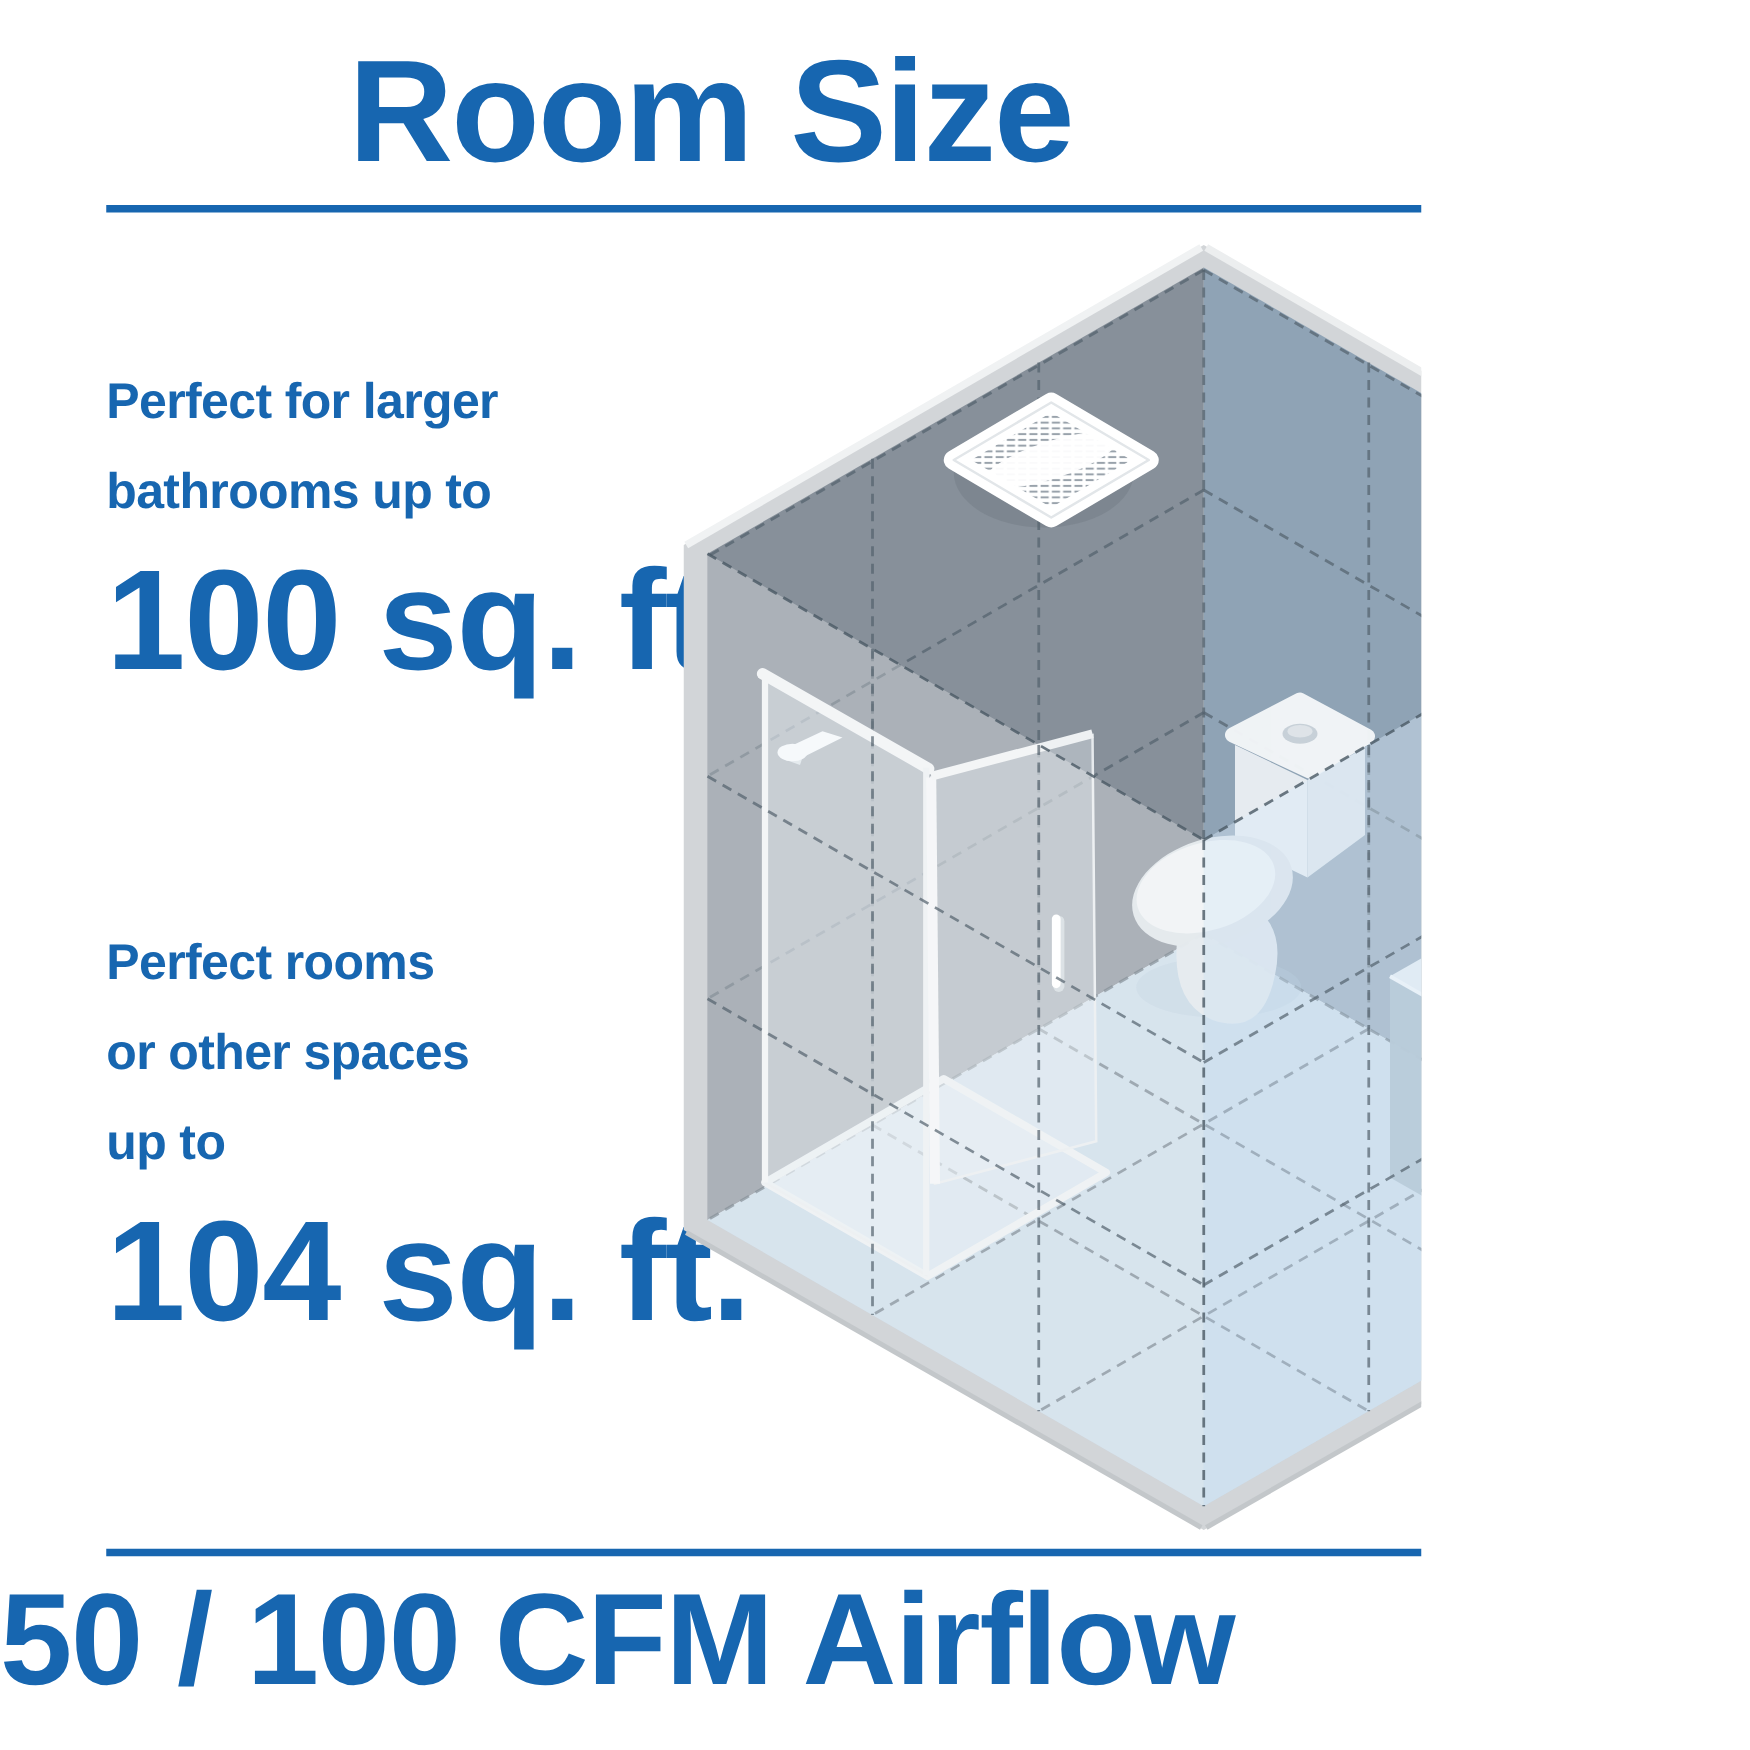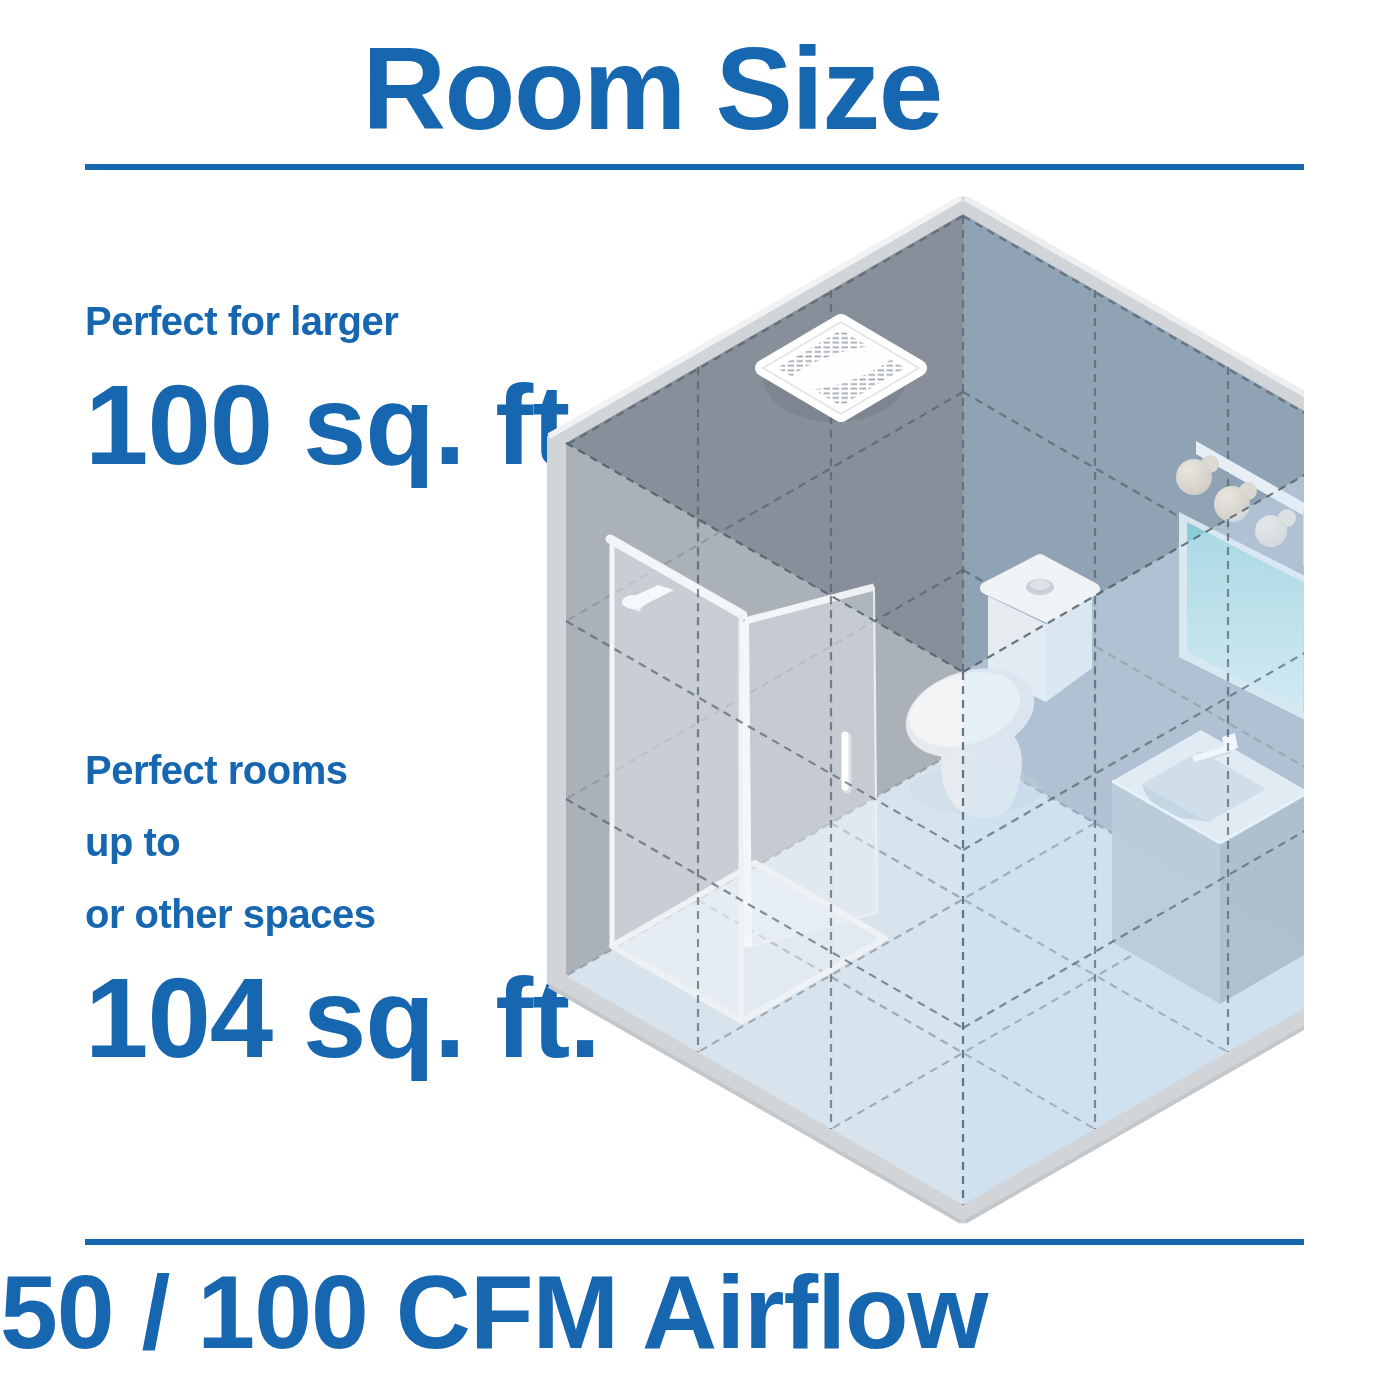--- a/index.html
+++ b/index.html
@@ -1,16 +1,16 @@
 <!DOCTYPE html>
 <html><head>
 <meta charset="utf-8">
 <style>
   html,body{margin:0;padding:0;background:#ffffff;}
-  .page{position:relative;width:1304px;height:1400px;background:#ffffff;overflow:hidden;
+  .page{position:relative;width:1137px;height:1400px;background:#ffffff;overflow:hidden;
         font-family:"Liberation Sans", sans-serif;}
   .blue{color:#1766b0;}
   .title{position:absolute;top:20px;left:0;width:100%;text-align:center;
          font-size:116px;font-weight:700;letter-spacing:-1.5px;line-height:1.2;}
   .rule{position:absolute;left:85px;width:1230px;height:6px;background:#1766b0;}
   .rule1{top:164px;}
   .rule2{top:1239px;}
   .callout{position:absolute;left:85px;font-weight:700;}
   .callout .line{display:block;font-size:40px;line-height:72px;letter-spacing:-0.5px;}
   .callout .value{display:block;font-size:114px;line-height:131px;letter-spacing:-1px;margin-top:2px;}
@@ -25,27 +25,28 @@
 </head>
 <body>
 
 <div class="page">
 
   <div class="title blue">Room Size</div>
   <div class="rule rule1"></div>
 
   <div class="callout co-top blue">
     <span class="line">Perfect for larger</span>
+    <span class="line">bathrooms up to</span>
     <span class="value">100 sq. ft.</span>
   </div>
 
   <div class="callout co-bottom blue">
     <span class="line">Perfect rooms</span>
+    <span class="line">or other spaces</span>
     <span class="line">up to</span>
-    <span class="line">or other spaces</span>
     <span class="value">104 sq. ft.</span>
   </div>
 
   <svg class="illus" width="1400" height="1400" viewBox="0 0 1400 1400">
     <defs>
       <pattern id="slats" width="9" height="4.6" patternUnits="userSpaceOnUse">
         <rect width="9" height="4.6" fill="#ffffff"></rect>
         <line x1="0.5" y1="2.3" x2="7" y2="2.3" stroke="#99a2ab" stroke-width="1.6"></line>
       </pattern>
       <linearGradient id="mg" x1="0" y1="0" x2="0" y2="1">

